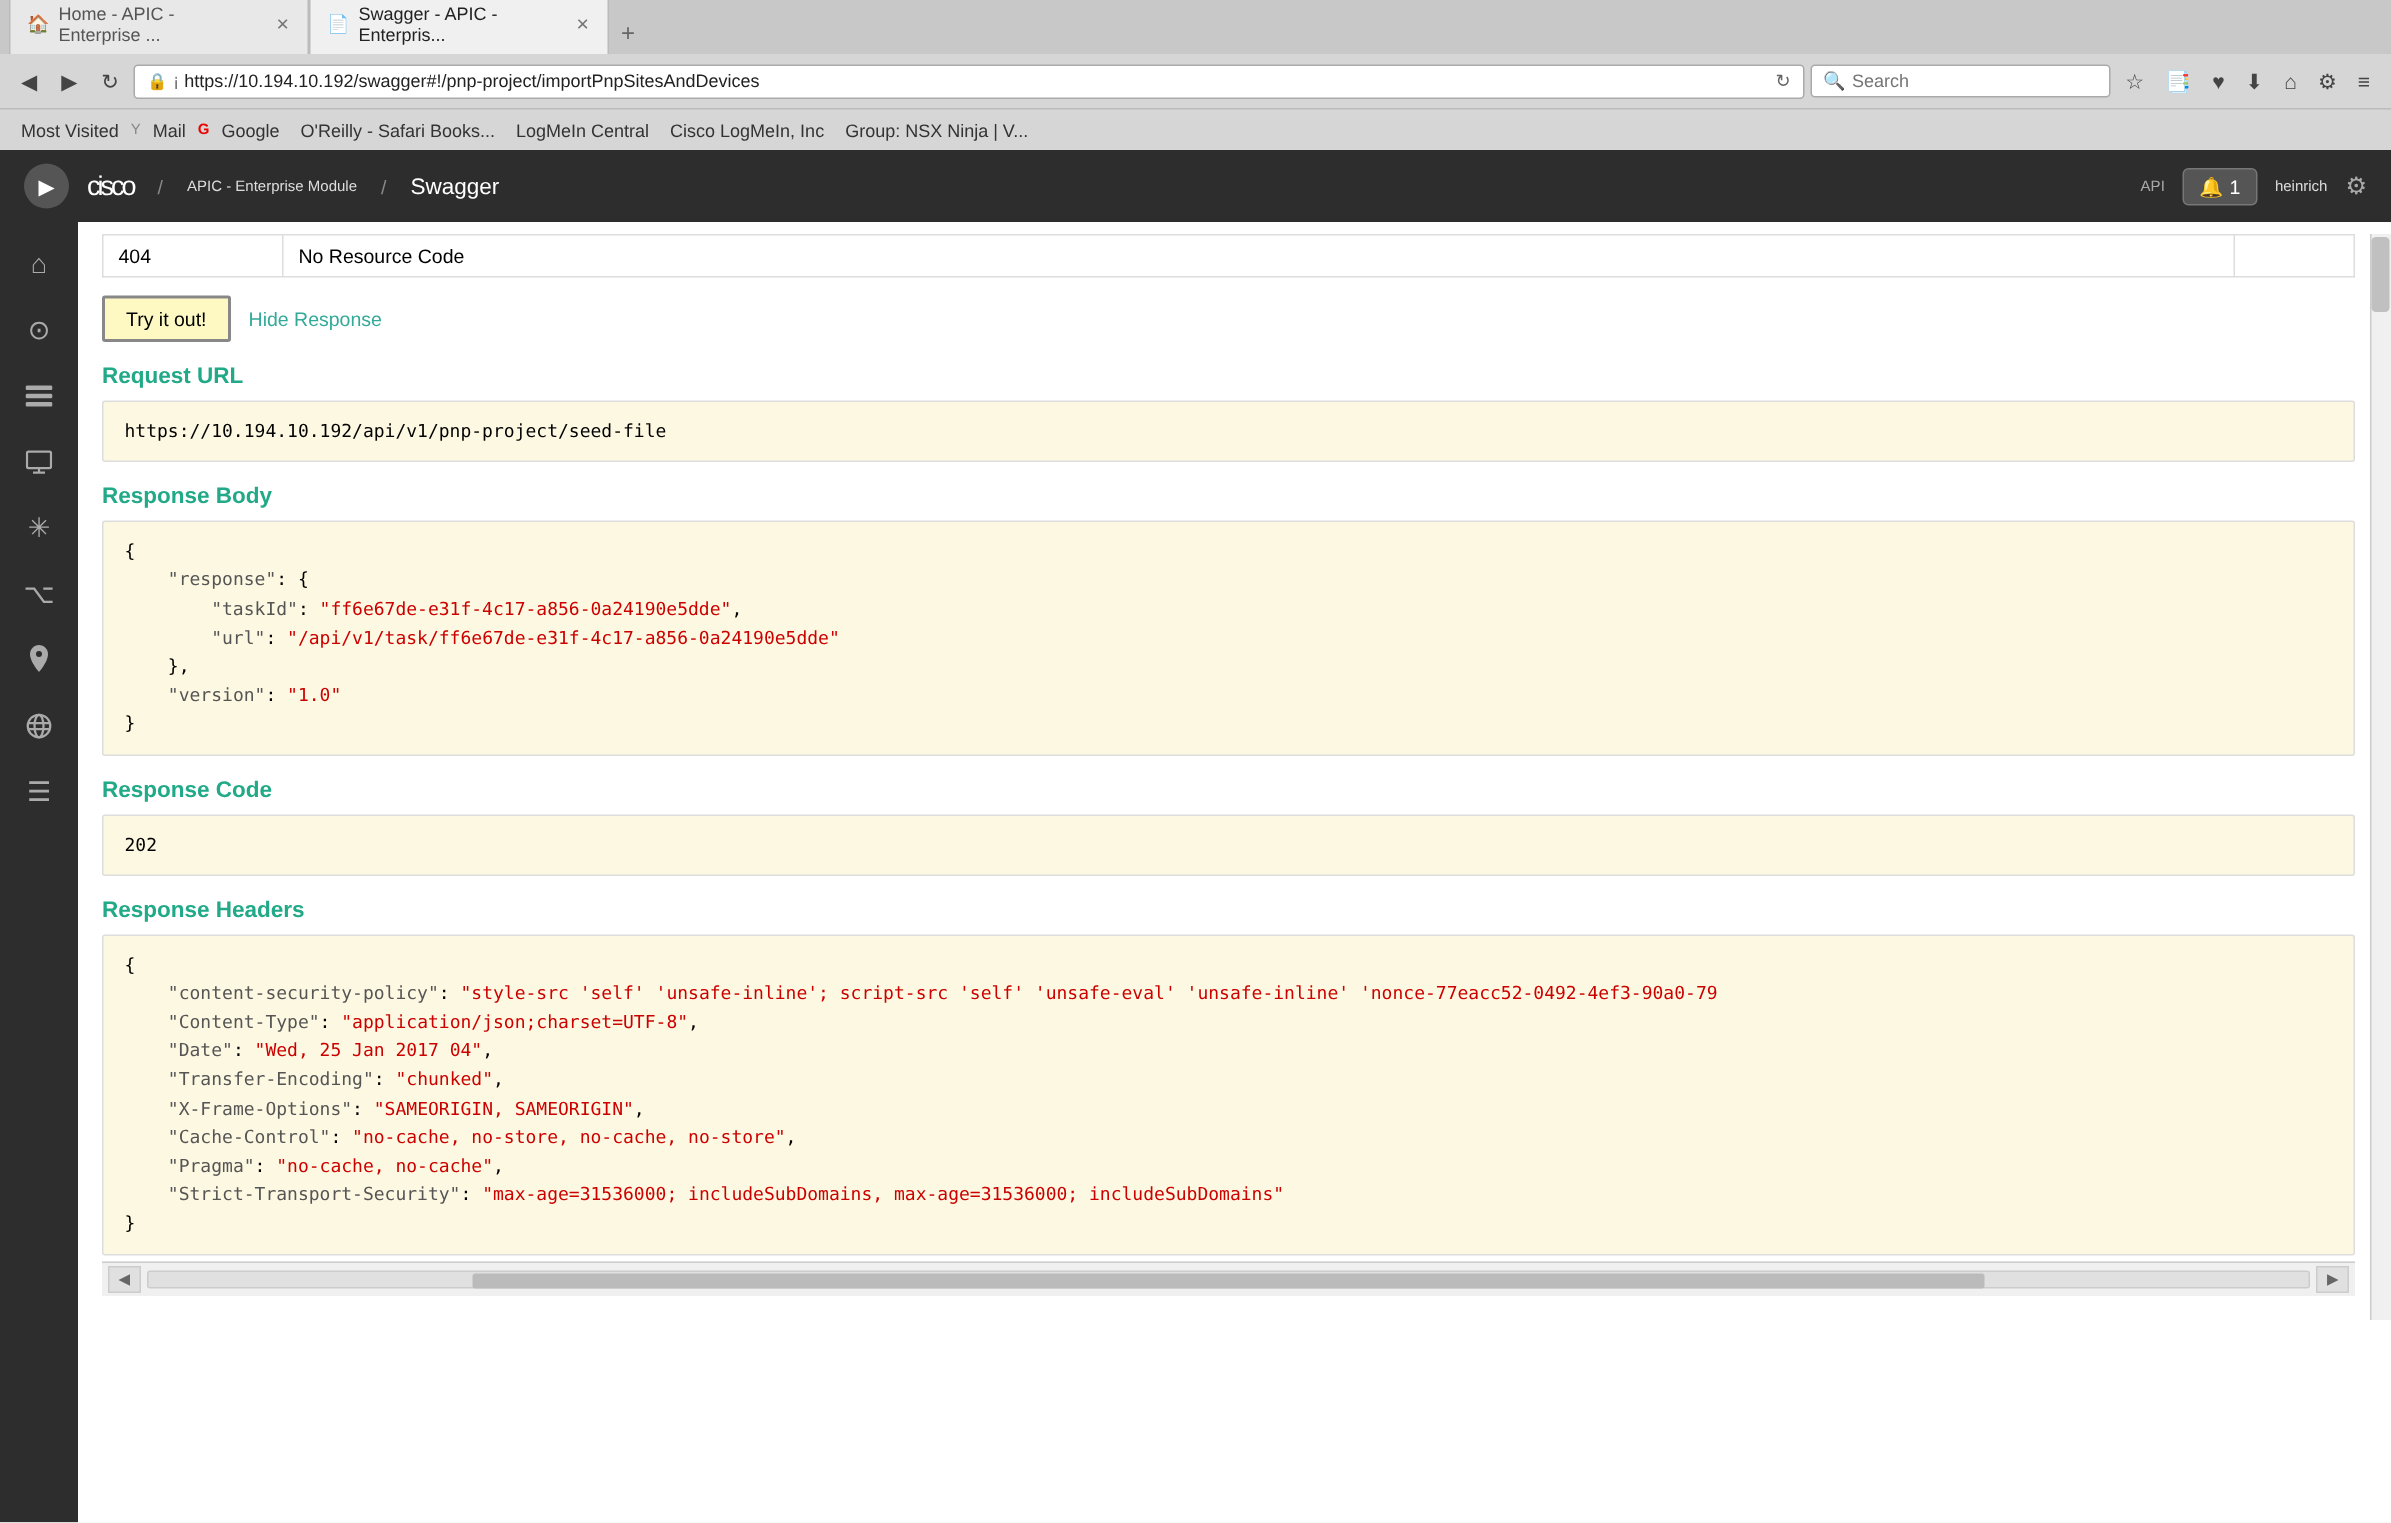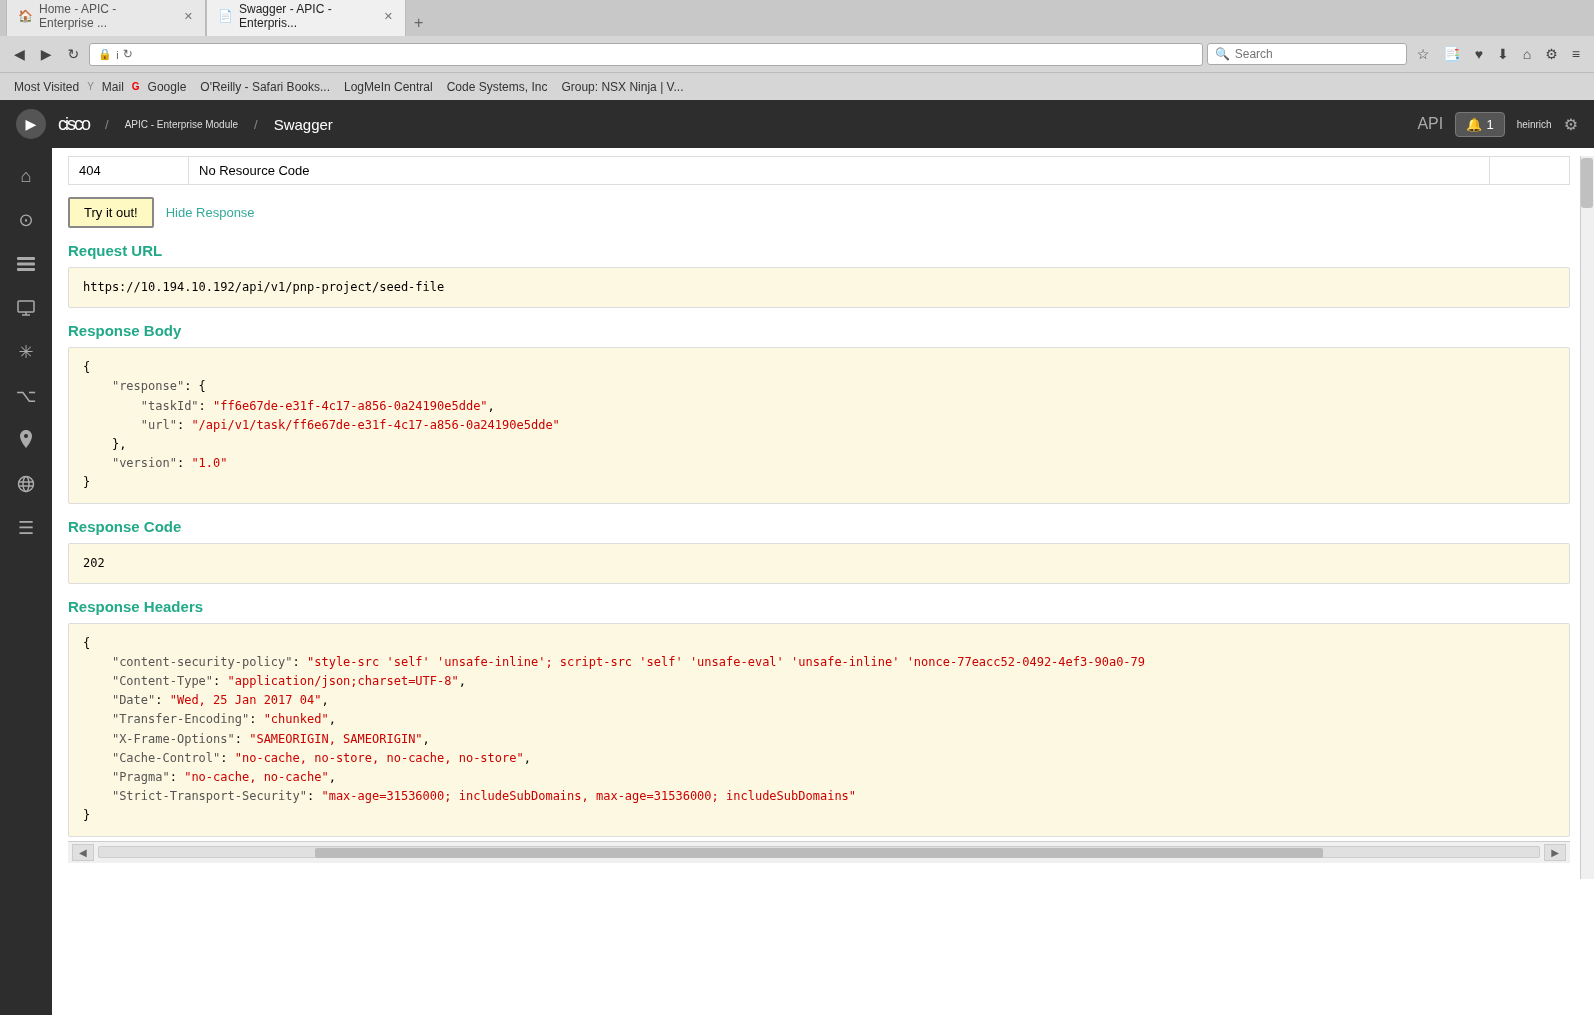--- a/index.html
+++ b/index.html
@@ -28,21 +28,21 @@
 
     
     .app-wrapper { display: flex; flex-direction: column; height: calc(1015px - 100px); }
     .app-header { display: flex; align-items: center; background: #2d2d2d; color: white; padding: 0 16px; height: 48px; gap: 12px; }
     .cisco-logo { color: white; font-size: 10px; letter-spacing: 1px; display: flex; flex-direction: column; align-items: center; }
     .cisco-logo .logo-dots { font-size: 18px; letter-spacing: -2px; }
     .header-sep { color: #888; margin: 0 4px; }
     .header-title { font-size: 10px; color: #ddd; }
     .header-swagger { font-size: 15px; color: white; font-weight: 500; }
     .header-spacer { flex: 1; }
-    .header-api { color: #aaa; font-size: 16px; }
+    .header-api { color: #aaa; font-size: 10px; }
     .notif-btn { display: flex; align-items: center; gap: 4px; background: #555; border: 1px solid #777; border-radius: 4px; padding: 4px 10px; color: white; cursor: pointer; font-size: 13px; }
     .header-user { color: #ddd; font-size: 10px; }
     .header-gear { color: #aaa; font-size: 16px; cursor: pointer; }
 
     .app-body { display: flex; flex: 1; overflow: hidden; }
 
     
     .sidebar { width: 52px; background: #2d2d2d; display: flex; flex-direction: column; align-items: center; padding-top: 8px; gap: 4px; }
     .sidebar-item { display: flex; align-items: center; justify-content: center; width: 40px; height: 40px; border-radius: 4px; cursor: pointer; color: #aaa; font-size: 18px; }
 
@@ -86,20 +86,21 @@
     <button class="tab-add">+</button>
   </div>
 
   <div class="nav-bar">
     <button class="nav-btn">◀</button>
     <button class="nav-btn">▶</button>
     <button class="nav-btn">↻</button>
     <div class="url-bar">
       <span class="url-icon">🔒</span>
       <span class="url-icon">ℹ</span>
+      <input type="text" value="https://10.194.10.192/swagger#!/pnp-project/importPnpSitesAndDevices" style="">
       <span style="color:#666;cursor:pointer;">↻</span>
     </div>
     <div class="search-bar">
       <span style="color:#888;margin-right:4px;">🔍</span>
       <input type="text" placeholder="Search" style="">
     </div>
     <div class="nav-actions">
       <button class="nav-btn">☆</button>
       <button class="nav-btn">📑</button>
       <button class="nav-btn">♥</button>
@@ -111,21 +112,21 @@
   </div>
 
   <div class="bookmarks-bar">
     <span class="bookmark-item">Most Visited</span>
     <span style="color:#888;font-size:10px;">Y</span>
     <span class="bookmark-item">Mail</span>
     <span style="color:#e00;font-size:10px;font-weight:bold;">G</span>
     <span class="bookmark-item">Google</span>
     <span class="bookmark-item">O'Reilly - Safari Books...</span>
     <span class="bookmark-item">LogMeIn Central</span>
-    <span class="bookmark-item">Code Systems, Inc</span>
+    <span class="bookmark-item">Cisco LogMeIn, Inc</span>
     <span class="bookmark-item">Group: NSX Ninja | V...</span>
   </div>
 </div>
 
 <div class="app-wrapper">
 
   <div class="app-header">
     <button class="nav-btn" style="color:white;background:#555;border-radius:50%;width:30px;height:30px;">▶</button>
     <div class="cisco-logo">
       <span class="logo-dots">cisco</span>

